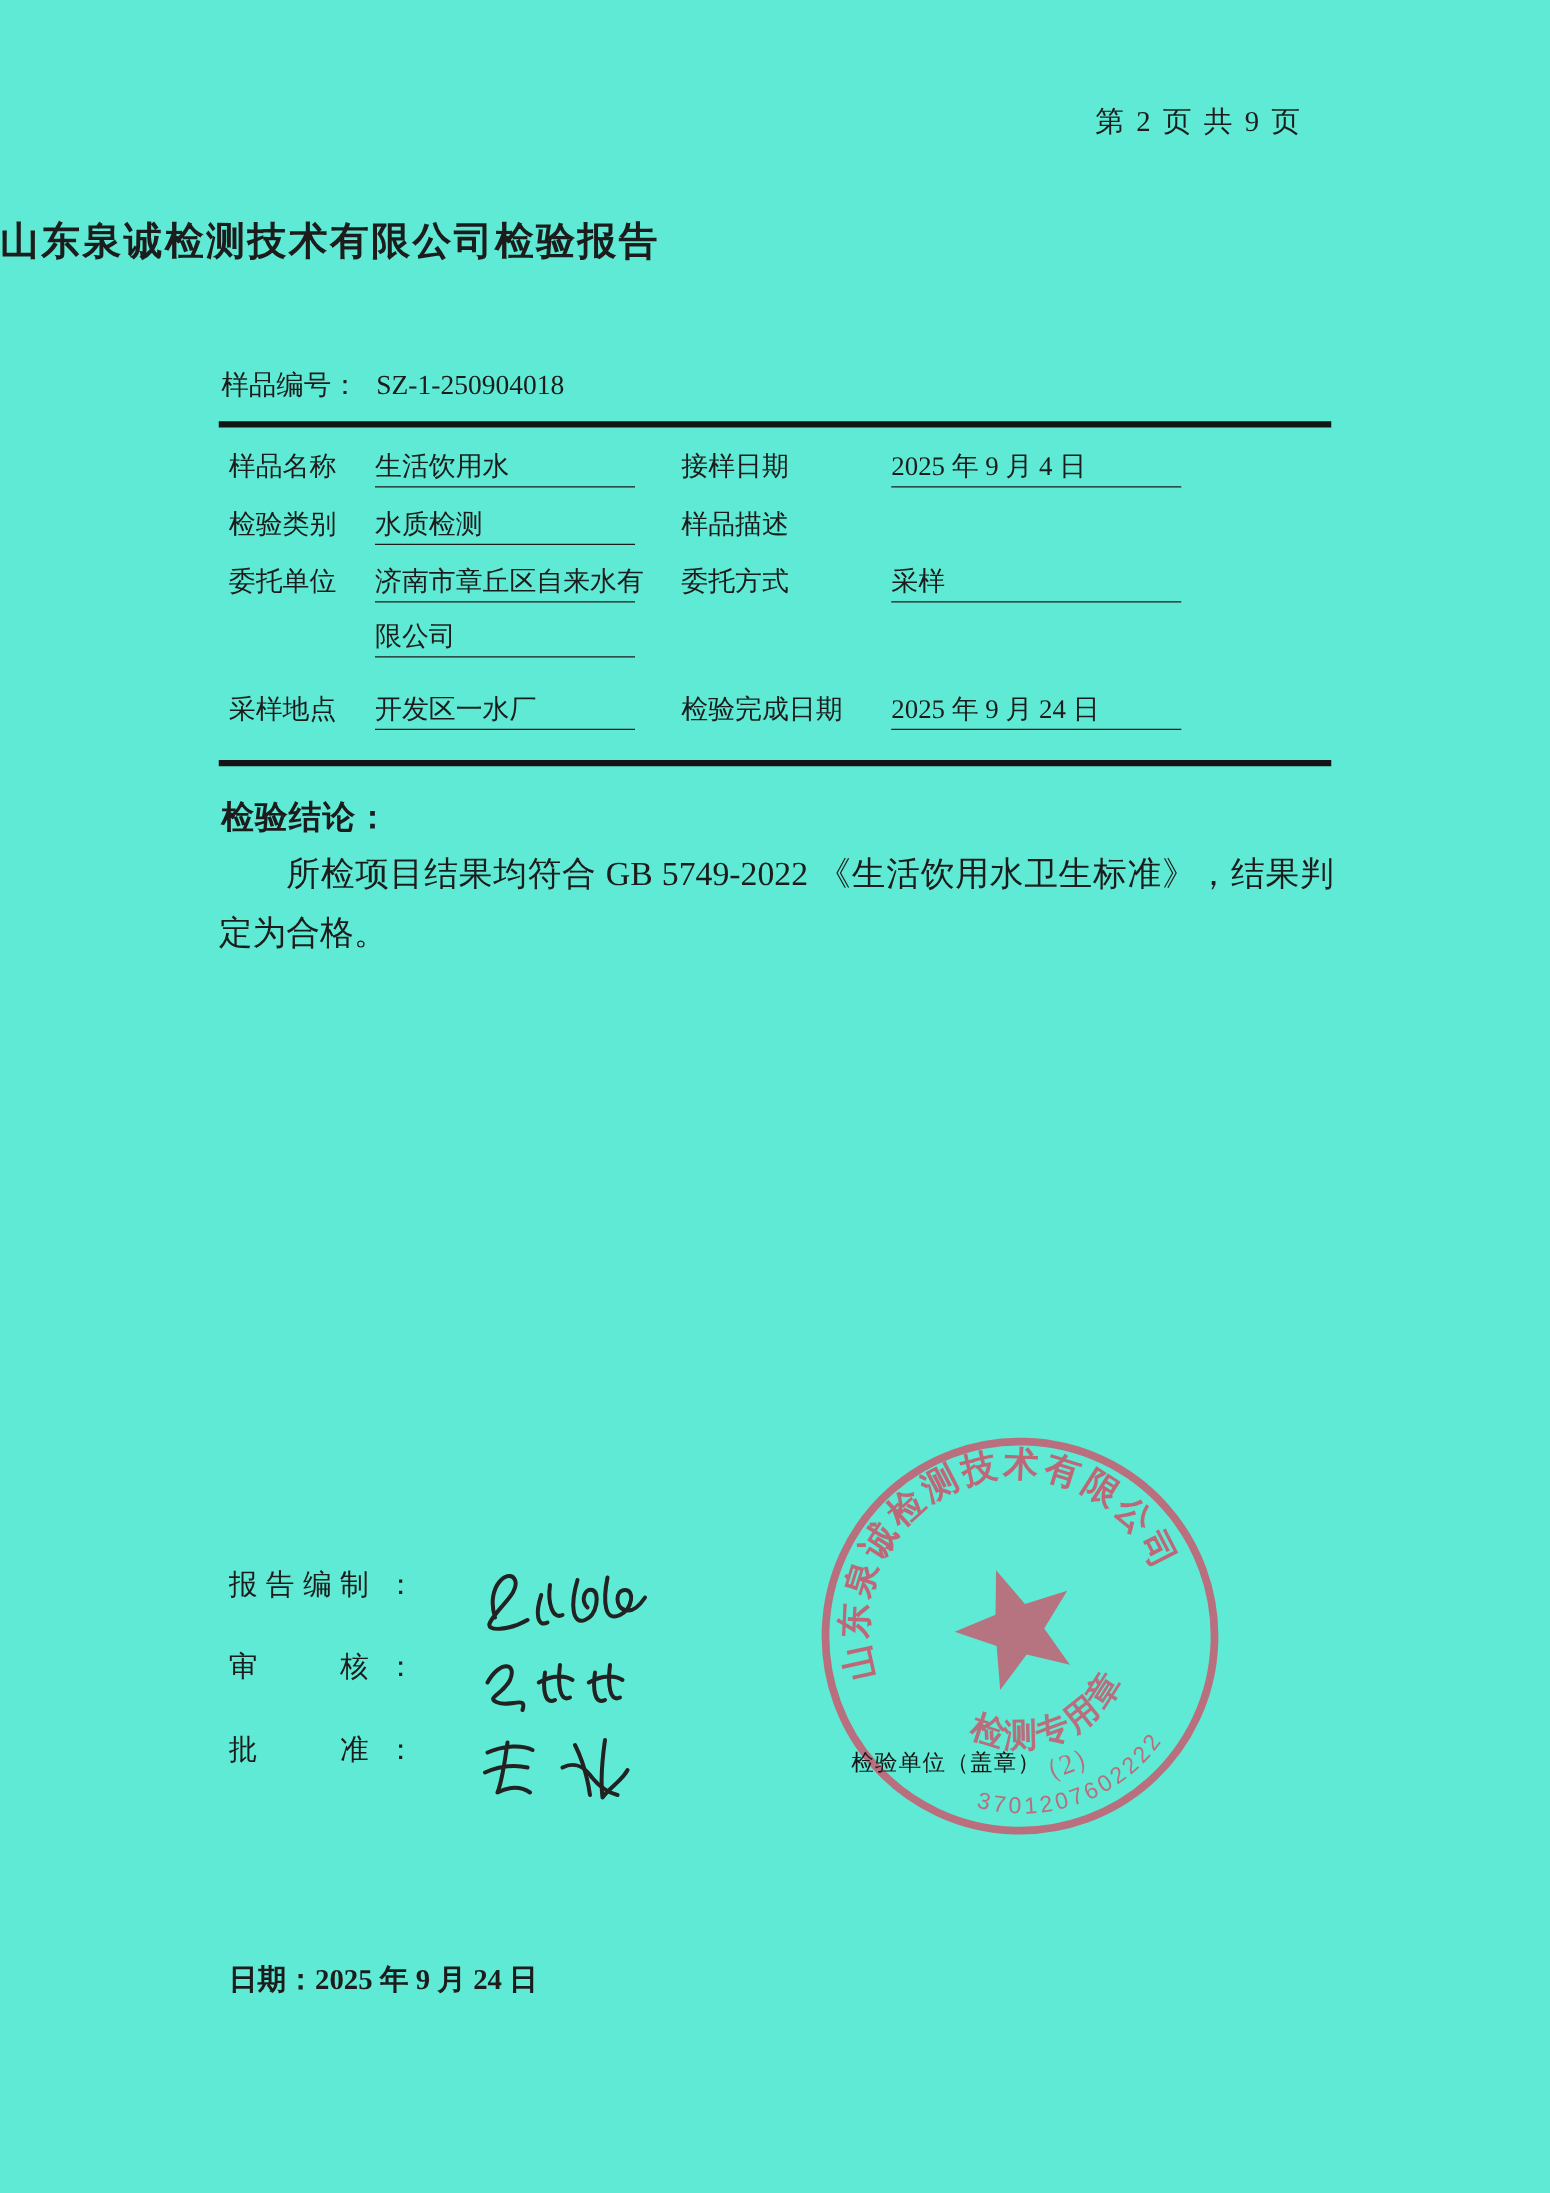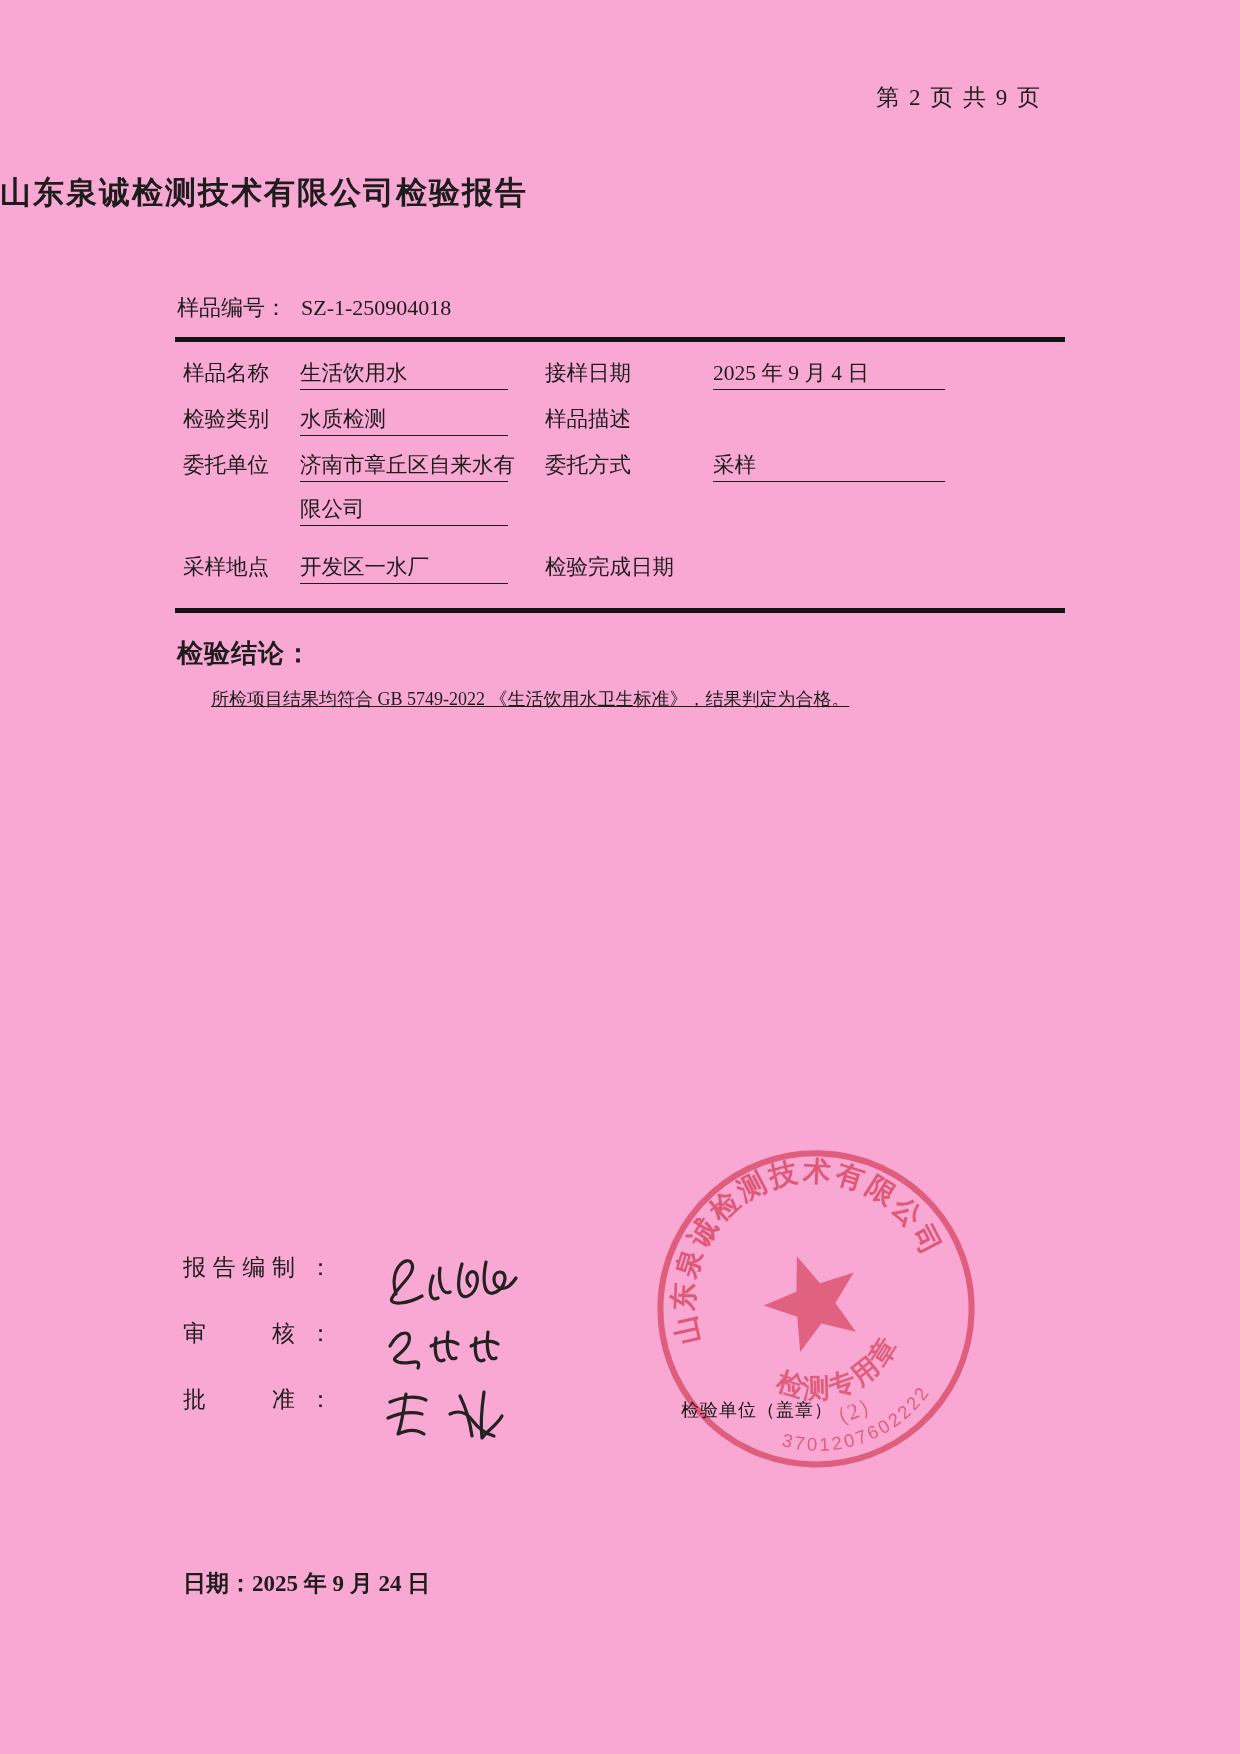--- a/index.html
+++ b/index.html
@@ -5,21 +5,21 @@
   * { margin: 0; padding: 0; box-sizing: border-box; }
   html, body { background: #ffffff; }
   body {
     font-family: "Liberation Serif", "DejaVu Serif", serif;
     color: #1c1c1c;
   }
   .page {
     position: relative;
     width: 1240px;
     height: 1754px;
-    background: #f9a8d4;
+    background: #5eead4;
     overflow: hidden;
   }
   .page-num {
     position: absolute;
     top: 82px;
     right: 198px;
     font-size: 23px;
     letter-spacing: 2px;
   }
   .report-title {
@@ -73,25 +73,24 @@
     left: 177px;
     font-size: 26px;
     font-weight: 700;
     letter-spacing: 1px;
   }
   .conclusion-body {
     position: absolute;
     top: 676px;
     left: 175px;
     width: 892px;
-    font-size: 18px;
+    font-size: 27px;
     line-height: 47px;
     text-indent: 2em;
     text-align: justify;
-    text-decoration: underline;
   }
 
   .signoff { position: absolute; left: 183px; top: 1252px; font-size: 23px; }
   .sig-row { height: 66px; display: flex; align-items: flex-start; }
   .sig-label {
     display: inline-block;
     width: 112px;
     text-align: justify;
     text-align-last: justify;
   }
@@ -161,20 +160,21 @@
         <span class="line"><span class="u-line val1">限公司</span></span>
       </span>
       <span class="cell-label">委托方式</span>
       <span><span class="u-line val2">采样</span></span>
     </div>
 
     <div class="info-row">
       <span class="cell-label">采样地点</span>
       <span><span class="u-line val1">开发区一水厂</span></span>
       <span class="cell-label">检验完成日期</span>
+      <span><span class="u-line val2">2025 年 9 月 24 日</span></span>
     </div>
 
   </div>
 
   <div class="conclusion-heading">检验结论：</div>
   <div class="conclusion-body">所检项目结果均符合 GB 5749-2022 《生活饮用水卫生标准》，结果判定为合格。</div>
 
   <div class="signoff">
     <div class="sig-row">
       <span class="sig-label">报告编制</span>

